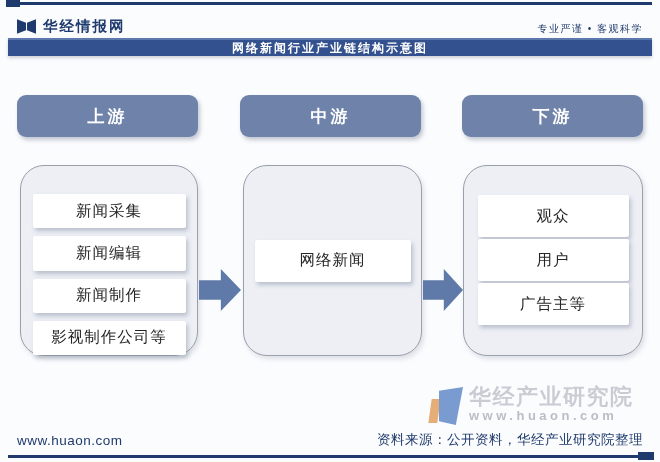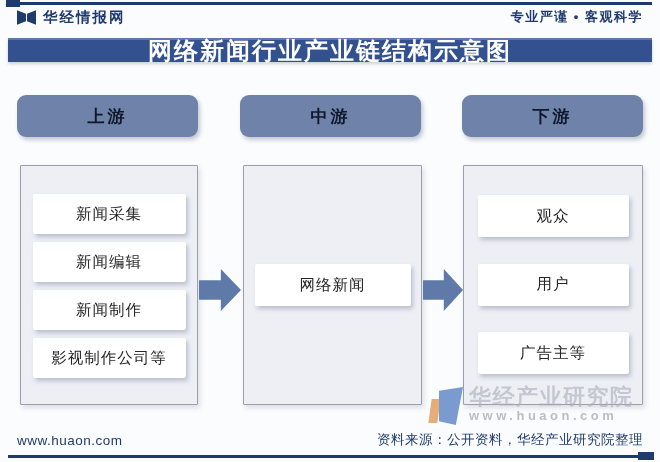--- a/index.html
+++ b/index.html
@@ -14,44 +14,44 @@
     background:var(--page-bg);
     font-family:"Liberation Sans","DejaVu Sans",sans-serif;
   }
   
   .top-line{position:absolute;left:6px;top:2px;width:646px;height:3px;background:var(--navy);}
   .top-block{position:absolute;left:6px;top:0;width:14px;height:7px;background:var(--navy);}
   .bottom-line{position:absolute;left:8px;top:455px;width:644px;height:3px;background:var(--navy);}
   .bottom-block{position:absolute;left:638px;top:452px;width:16px;height:8px;background:var(--navy);}
   
   .brandbar{position:absolute;left:0;top:8px;width:660px;height:28px;
-    display:flex;align-items:flex-start;justify-content:space-between;padding:0 17px;}
+    display:flex;align-items:flex-end;justify-content:space-between;padding:0 17px;}
   .brand-left{display:flex;align-items:center;gap:7px;}
   .brand-logo{display:flex;align-items:center;gap:1px;height:16px;}
   .brand-logo .l{width:9px;height:16px;background:var(--navy);
     clip-path:polygon(0 4%,100% 26%,100% 74%,0 96%);}
   .brand-logo .r{width:9px;height:16px;background:var(--navy);
     clip-path:polygon(100% 4%,0 26%,0 74%,100% 96%);}
   .brand-name{color:var(--navy);font-size:14.5px;font-weight:bold;letter-spacing:2px;}
-  .brand-tagline{color:var(--navy);font-size:13px;font-weight:bold;letter-spacing:1.5px;}
+  .brand-tagline{color:var(--navy);font-size:10px;font-weight:normal;letter-spacing:1.5px;}
   
-  .titleband{position:absolute;left:8px;top:38px;width:644px;height:24px;
+  .titleband{position:absolute;left:8px;top:38px;width:644px;height:18px;
     background:var(--band);border-top:2px solid #5d78ac;
-    color:#fff;font-size:24px;font-weight:bold;letter-spacing:2px;
+    color:#fff;font-size:12px;font-weight:bold;letter-spacing:2px;
     display:flex;align-items:center;justify-content:center;
     box-shadow:0 2px 3px rgba(120,130,150,.35);}
   
   .pill{position:absolute;top:95px;height:42px;width:181px;background:var(--pill);
-    border-radius:9px;color:#0f172a;font-size:17px;font-weight:bold;letter-spacing:3px;
+    border-radius:9px;color:#ffffff;font-size:17px;font-weight:bold;letter-spacing:3px;
     display:flex;align-items:center;justify-content:center;
     box-shadow:2px 3px 4px rgba(125,135,155,.45);}
   .pill.up{left:17px;} .pill.mid{left:240px;} .pill.down{left:462px;}
   
-  .panel{position:absolute;top:165px;height:240px;background:var(--panel);
-    border:1.5px solid var(--panel-border);border-radius:1px;
+  .panel{position:absolute;top:165px;height:191px;background:var(--panel);
+    border:1.5px solid var(--panel-border);border-radius:24px;
     box-shadow:2px 3px 5px rgba(150,158,172,.3);}
   .panel.up{left:20px;width:178px;display:flex;flex-direction:column;
     align-items:center;padding-top:28px;gap:8px;}
   .panel.mid{left:243px;width:179px;display:flex;align-items:center;justify-content:center;}
   .panel.down{left:463px;width:180px;display:flex;flex-direction:column;
     align-items:center;justify-content:space-between;padding:29px 0 30px;}
   .itembox{background:var(--box);border-radius:2px;color:var(--ink);
     font-size:15.5px;letter-spacing:1px;display:flex;align-items:center;justify-content:center;
     box-shadow:2px 3px 4px rgba(125,135,155,.45);}
   .panel.up .itembox{width:153px;height:40px;}

